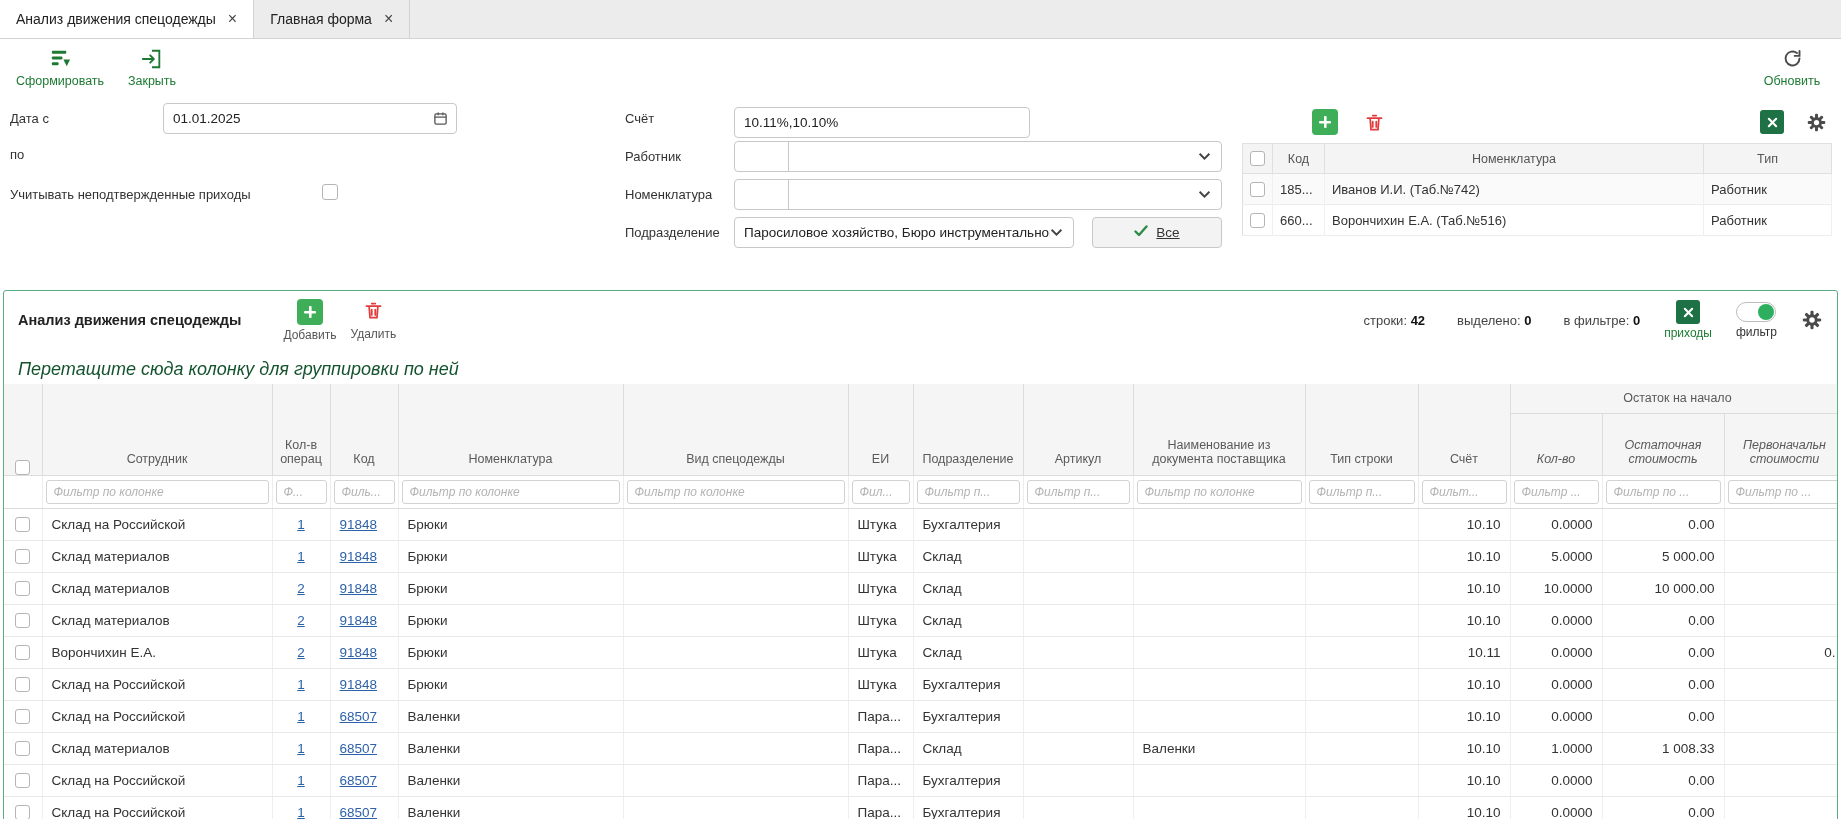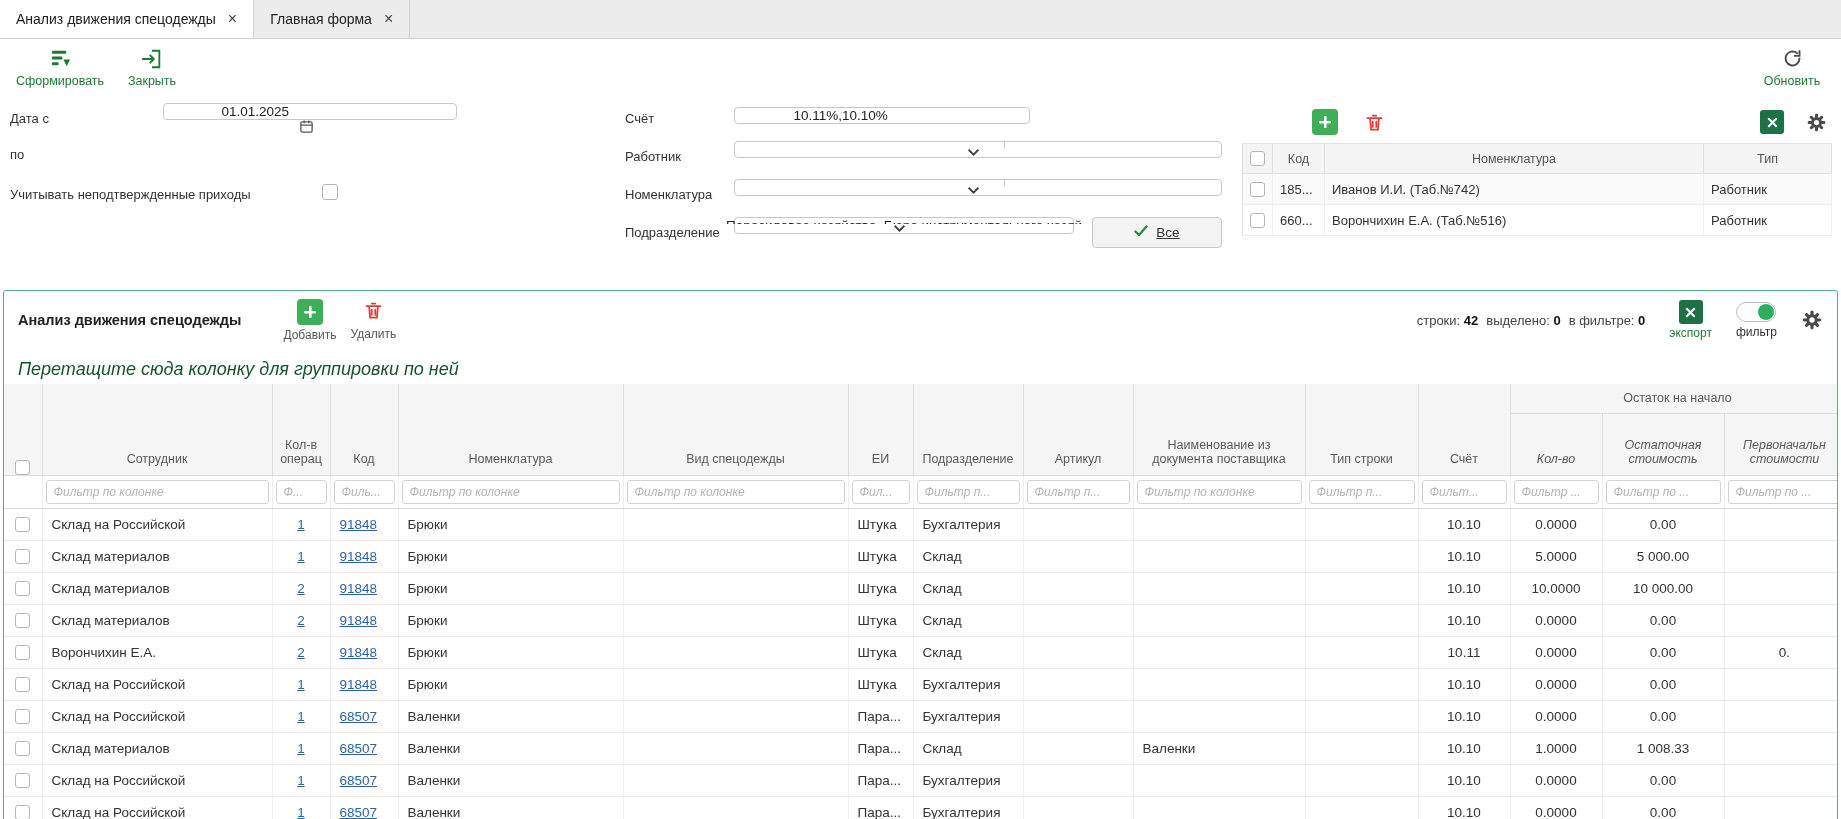--- a/index.html
+++ b/index.html
@@ -18,21 +18,21 @@
 
   
   .toolbar { height: 56px; display: flex; align-items: center; padding: 0 14px; }
   .tool-btn { display: flex; flex-direction: column; align-items: center; justify-content: center; gap: 3px; min-width: 92px; height: 52px; cursor: pointer; color: #1d7a33; font-size: 12.5px; }
   .tool-btn .tico { height: 24px; display: flex; align-items: center; }
   .tool-btn.refresh { margin-left: auto; min-width: 70px; }
 
   
   .filters { position: relative; height: 195px; }
   .flabel { position: absolute; color: #333; font-size: 13px; white-space: nowrap; }
-  .fctrl { position: absolute; height: 17px; border: 1px solid #c8c8c8; border-radius: 4px; background: #fff; display: flex; align-items: center; flex-direction: column; }
+  .fctrl { position: absolute; height: 31px; border: 1px solid #c8c8c8; border-radius: 4px; background: #fff; display: flex; align-items: center; }
   .fctrl input { border: none; outline: none; flex: 1; height: 100%; padding: 0 9px; font: inherit; font-size: 13.5px; color: #222; background: transparent; min-width: 0; }
   .cal-ico { margin-right: 8px; display: flex; }
   .combo-sub { width: 54px; height: 100%; border-right: 1px solid #c8c8c8; }
   .combo-text { flex: 1; padding: 0 9px; white-space: nowrap; overflow: hidden; text-overflow: clip; font-size: 13.5px; color: #222; }
   .chev { margin-right: 10px; display: flex; flex: none; }
   .cb { display: inline-block; width: 16px; height: 16px; border: 1px solid #b5b5b5; border-radius: 3px; background: #fff; vertical-align: middle; cursor: pointer; }
   .all-btn { position: absolute; height: 31px; background: #f3f3f3; border: 1px solid #c8c8c8; border-radius: 4px; display: flex; align-items: center; justify-content: center; gap: 8px; font-size: 13.5px; color: #333; cursor: pointer; }
 
   
   .p-datefrom-label { left: 10px; top: 16px; }
@@ -65,40 +65,40 @@
   .side-table tbody tr:nth-child(odd) { background: #fafafa; }
   .cbcell { text-align: center !important; padding: 0 !important; }
 
   
   .panel { margin: 0 3px; border: 1px solid #57b081; border-radius: 3px; background: #fff; height: 545px; overflow: hidden; }
   .panel-header { height: 58px; display: flex; align-items: center; padding: 0 14px; }
   .panel-title { font-size: 14.5px; font-weight: bold; color: #222; }
   .grid-btn { margin-left: 42px; display: flex; flex-direction: column; align-items: center; gap: 3px; font-size: 12px; color: #555; cursor: pointer; }
   .grid-btn + .grid-btn { margin-left: 14px; }
   .panel-right { margin-left: auto; display: flex; align-items: center; gap: 24px; }
-  .stats { display: flex; align-items: flex-end; gap: 8px; font-size: 13px; color: #444; }
+  .stats { display: flex; align-items: flex-end; gap: 32px; font-size: 13px; color: #444; }
   .stats b { color: #111; }
   .export-btn { display: flex; flex-direction: column; align-items: center; gap: 2px; font-size: 12px; color: #1d7a33; cursor: pointer; }
   .switch-wrap { display: flex; flex-direction: column; align-items: center; gap: 3px; font-size: 12px; color: #333; cursor: pointer; }
   .switch { width: 40px; height: 20px; border-radius: 10px; background: #fff; border: 1px solid #bdbdbd; position: relative; }
   .switch .knob { position: absolute; right: 1px; top: 1px; width: 16px; height: 16px; border-radius: 50%; background: #2eaf5f; }
   .hint { padding: 10px 0 0 14px; height: 30px; font-style: italic; color: #14532d; font-size: 18px; }
 
   
   .main-grid { width: 1841px; margin-top: 5px; }
   .main-grid th { background: #f5f5f5; border-right: 1px solid #dcdcdc; border-bottom: 1px solid #dcdcdc; font-weight: normal; color: #5a5a5a; font-size: 12.5px; text-align: center; padding: 3px 5px 9px; vertical-align: bottom; }
   .main-grid tr.hrow1 th { height: 29px; }
   .main-grid tr.hrow1 th[rowspan] { height: 91px; }
   .main-grid th.gh { vertical-align: middle; padding: 3px 5px; }
   .main-grid tr.hrow2 th { height: 62px; font-style: italic; }
   .main-grid tr.frow th { background: #fff; height: 33px; padding: 0 3px; vertical-align: middle; border-right: 1px solid #ededed; }
   .main-grid tr.frow input { width: 100%; height: 24px; border: 1px solid #d2d2d2; border-radius: 3px; padding: 0 7px; font: inherit; font-size: 12px; color: #333; outline: none; }
   .main-grid input::placeholder, .fctrl input::placeholder { color: #b3b3b3; font-style: italic; }
   .main-grid td { height: 32px; border-bottom: 1px solid #e9e9e9; border-right: 1px solid #efefef; padding: 0 9px; font-size: 13.5px; color: #333; white-space: nowrap; overflow: hidden; }
-  .main-grid td.num { text-align: center; }
+  .main-grid td.num { text-align: right; }
   .main-grid td.ctr { text-align: center; }
   .main-grid a { color: #2e62a8; text-decoration: underline; }
   .main-grid .cb, .side-table .cb { width: 15px; height: 15px; }
 </style>
 </head>
 <body>
 
 <div class="tabbar">
   <div class="tab active">
     <span>Анализ движения спецодежды</span>
@@ -303,21 +303,21 @@
         <span><span>строки:</span> <b>42</b></span>
         <span><span>выделено:</span> <b>0</b></span>
         <span><span>в фильтре:</span> <b>0</b></span>
       </div>
       <div class="export-btn">
         <span class="icon-btn xl-btn">
           <svg viewBox="0 0 16 16" width="13" height="13" fill="none" stroke="#fff" stroke-width="2.6" stroke-linecap="round">
               <path d="M3.5 3.5l9 9M12.5 3.5l-9 9"></path>
             </svg>
         </span>
-        <span>экспорт</span>
+        <span>приходы</span>
       </div>
       <div class="switch-wrap">
         <div class="switch">
             <div class="knob"></div>
           </div>
         <span>фильтр</span>
       </div>
       <div class="icon-btn">
         <svg viewBox="0 0 24 24" width="22" height="22">
             <g fill="#4a4a4a">

